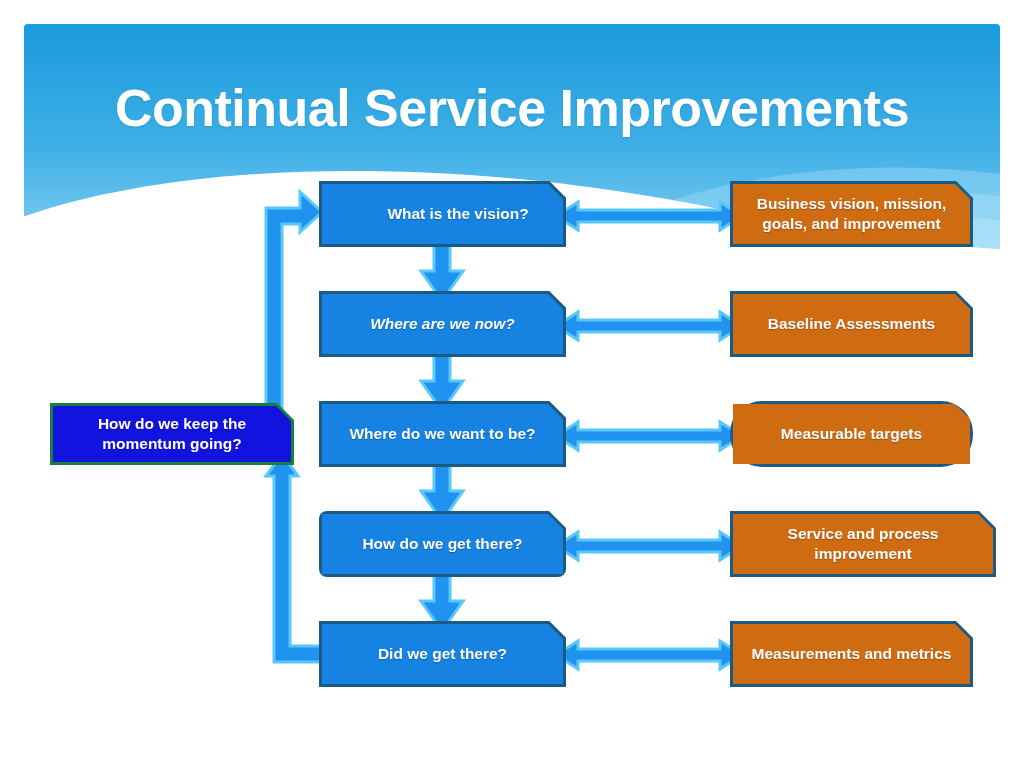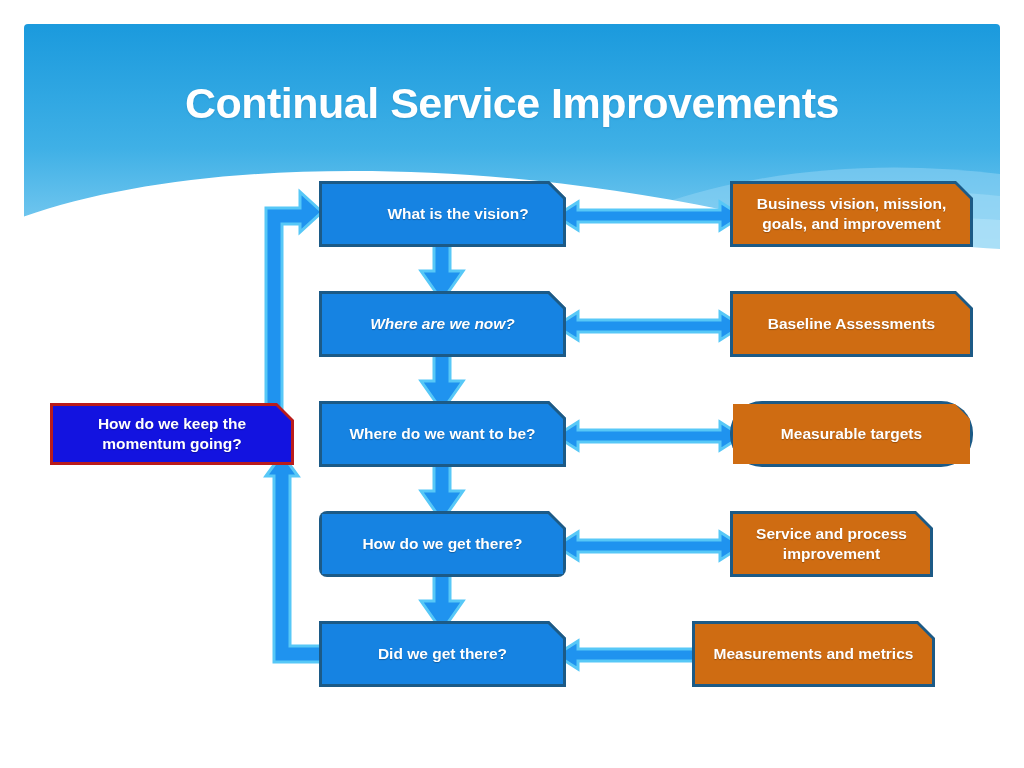--- a/index.html
+++ b/index.html
@@ -39,21 +39,21 @@
     height: 226px;
     display: block;
   }
   #page-title {
     position: absolute;
     left: 0;
     top: 58px;
     width: 976px;
     text-align: center;
     color: #ffffff;
-    font-size: 43px;
+    font-size: 52px;
     font-weight: bold;
     letter-spacing: -0.5px;
     line-height: 1.0;
     white-space: nowrap;
     text-shadow: 0 1px 2px rgba(0,60,110,0.18);
   }
 
   
   .node {
     position: absolute;
@@ -96,21 +96,21 @@
   }
   .node.orange::before {
     content: "";
     position: absolute;
     left: 3px; top: 3px; right: 3px; bottom: 3px;
     background: #cf6c12;
     clip-path: polygon(0 0, calc(100% - 15px) 0, 100% 15px, 100% 100%, 0 100%);
     z-index: 1;
   }
   .node.navy {
-    background: #b91c1c;
+    background: #15803d;
   }
   .node.navy::before {
     content: "";
     position: absolute;
     left: 3px; top: 3px; right: 3px; bottom: 3px;
     background: #1313e0;
     clip-path: polygon(0 0, calc(100% - 15px) 0, 100% 15px, 100% 100%, 0 100%);
     z-index: 1;
   }
 
@@ -235,25 +235,25 @@
   </div>
 
   <div class="node orange" style="left:730px; top:291px; width:243px; height:66px;">
     <span class="node-inner">Baseline Assessments</span>
   </div>
 
   <div class="node orange" style="left:730px; top:401px; width:243px; height:66px;border-radius:32px;">
     <span class="node-inner">Measurable targets</span>
   </div>
 
-  <div class="node orange" style="left:730px; top:511px; width:203px; height:66px;">
+  <div class="node orange" style="left:730px; top:511px; width:266px; height:66px;">
     <span class="node-inner">Service and process improvement</span>
   </div>
 
-  <div class="node orange" style="left:692px; top:621px; width:243px; height:66px;">
+  <div class="node orange" style="left:730px; top:621px; width:243px; height:66px;">
     <span class="node-inner">Measurements and metrics</span>
   </div>
 
   <div class="node navy" style="left:50px; top:403px; width:244px; height:62px;">
     <span class="node-inner">How do we keep the momentum going?</span>
   </div>
 
 </div>
 
 </body></html>

